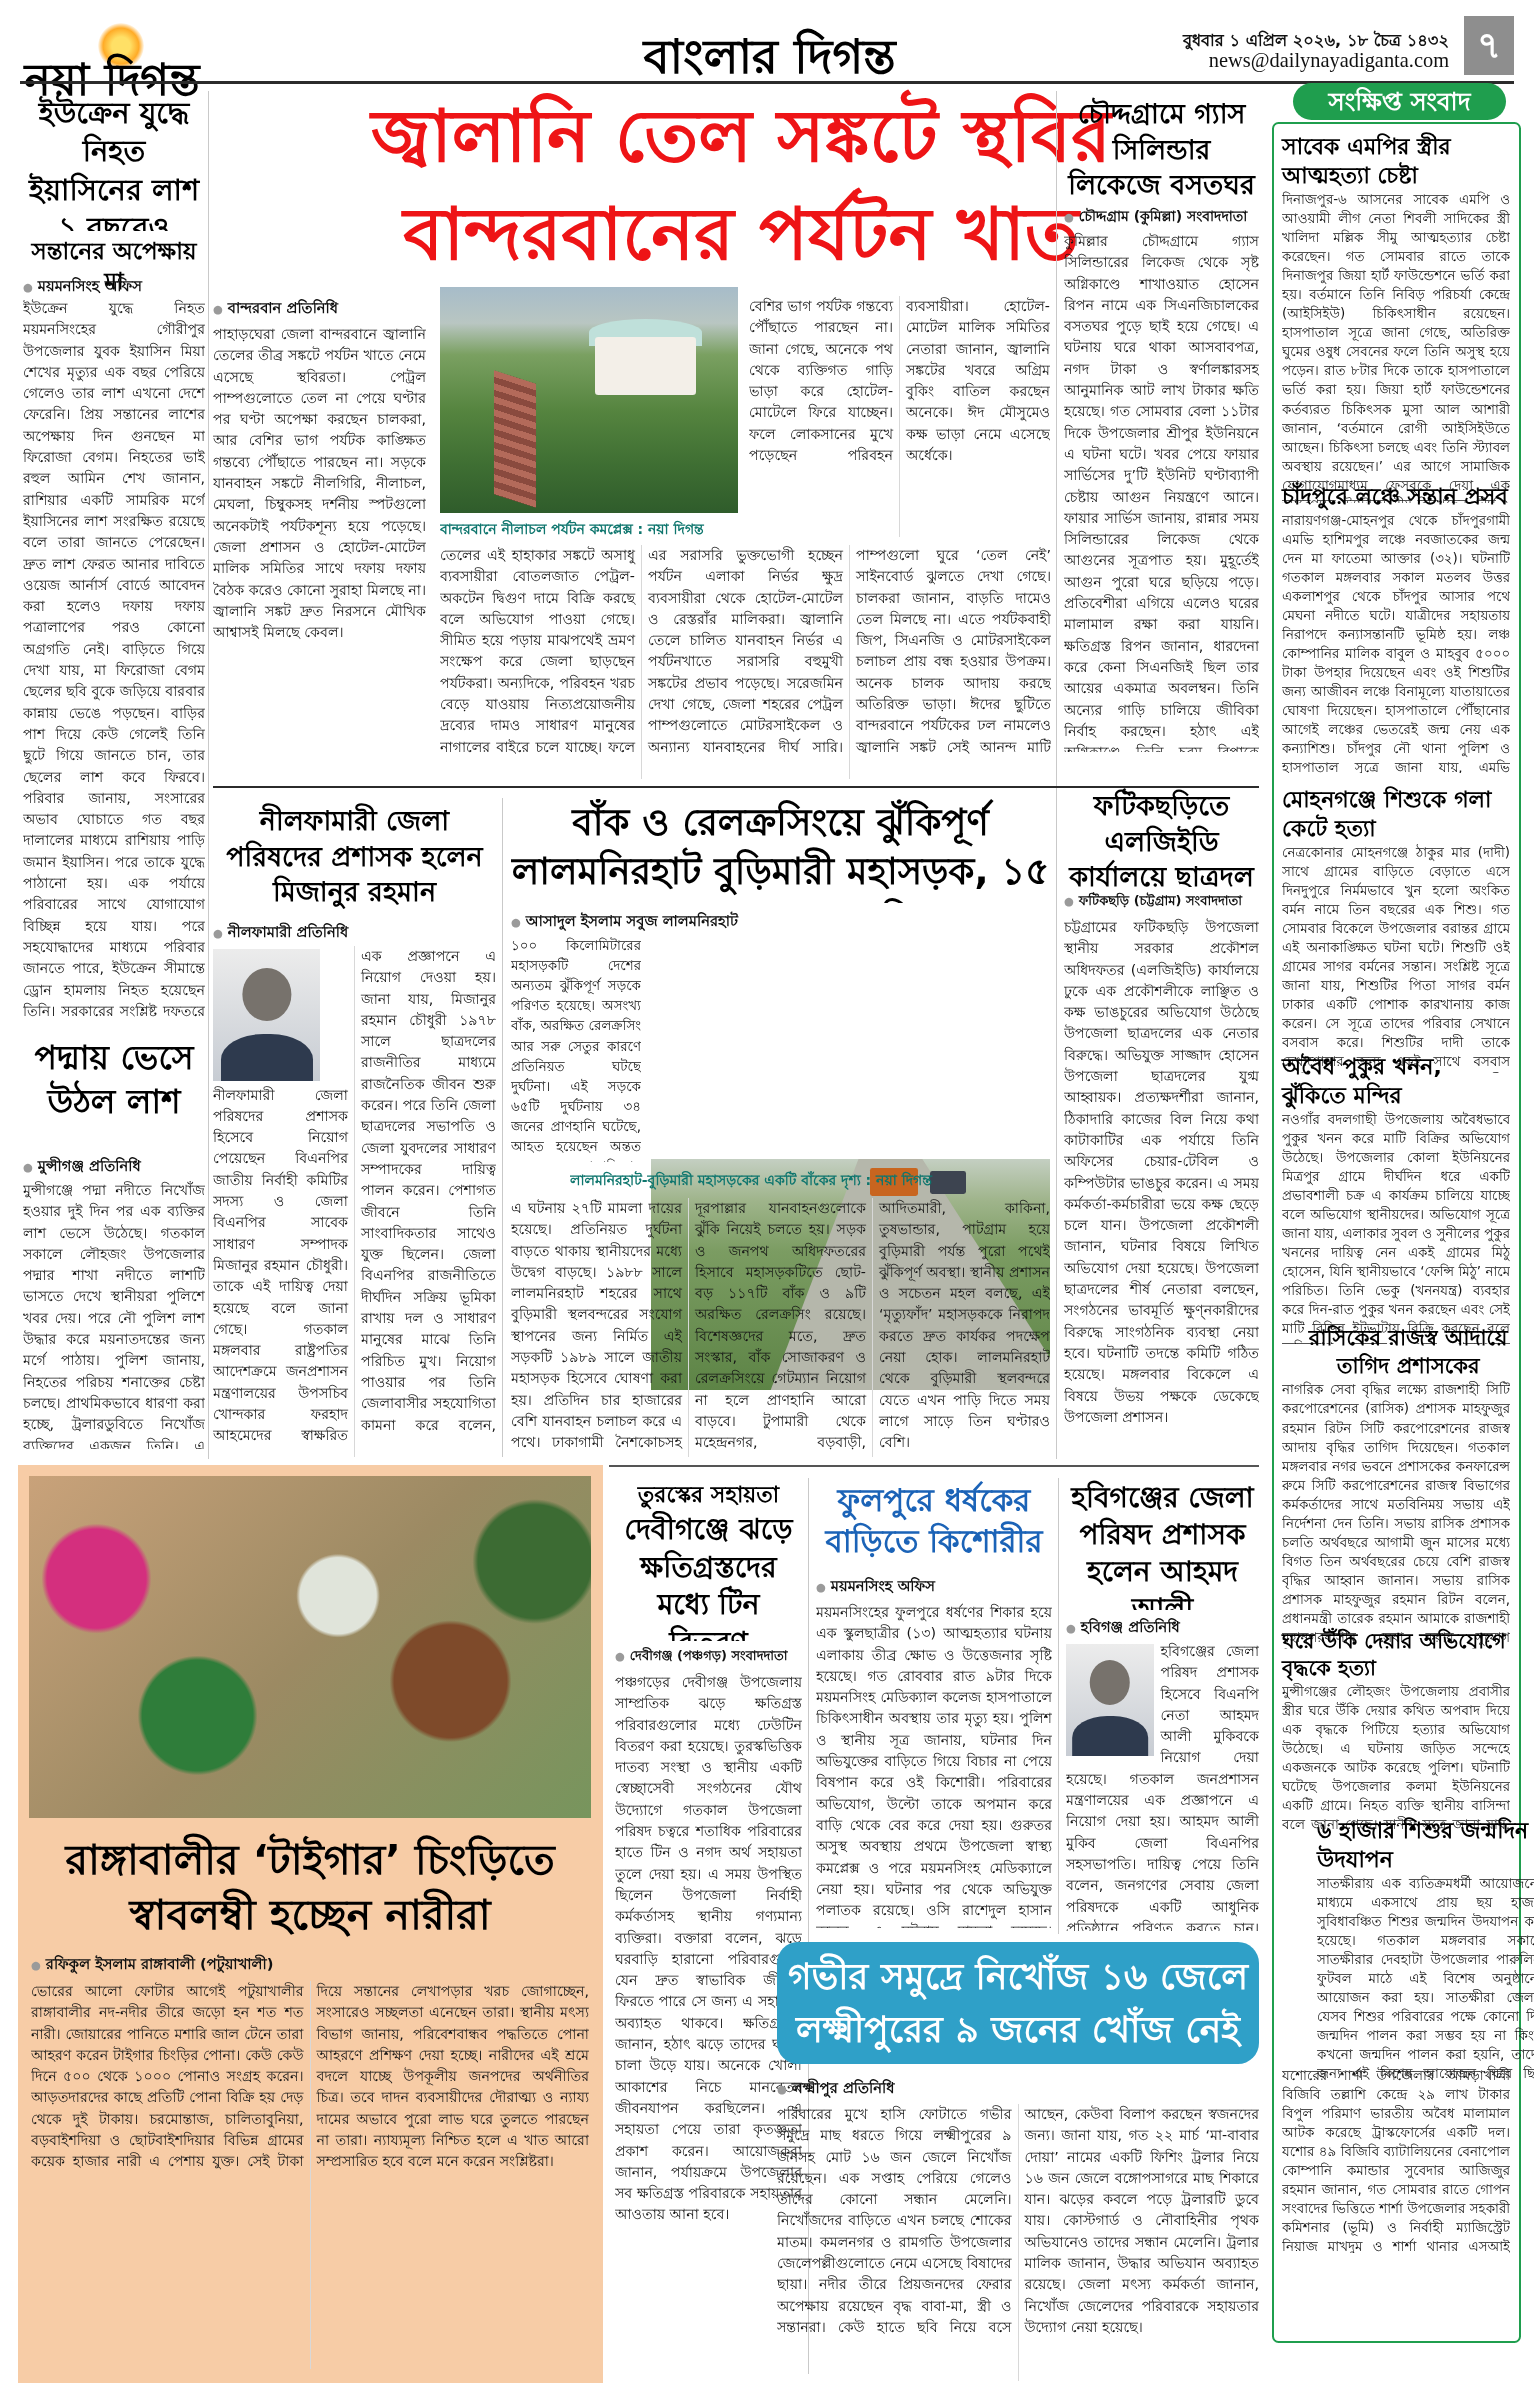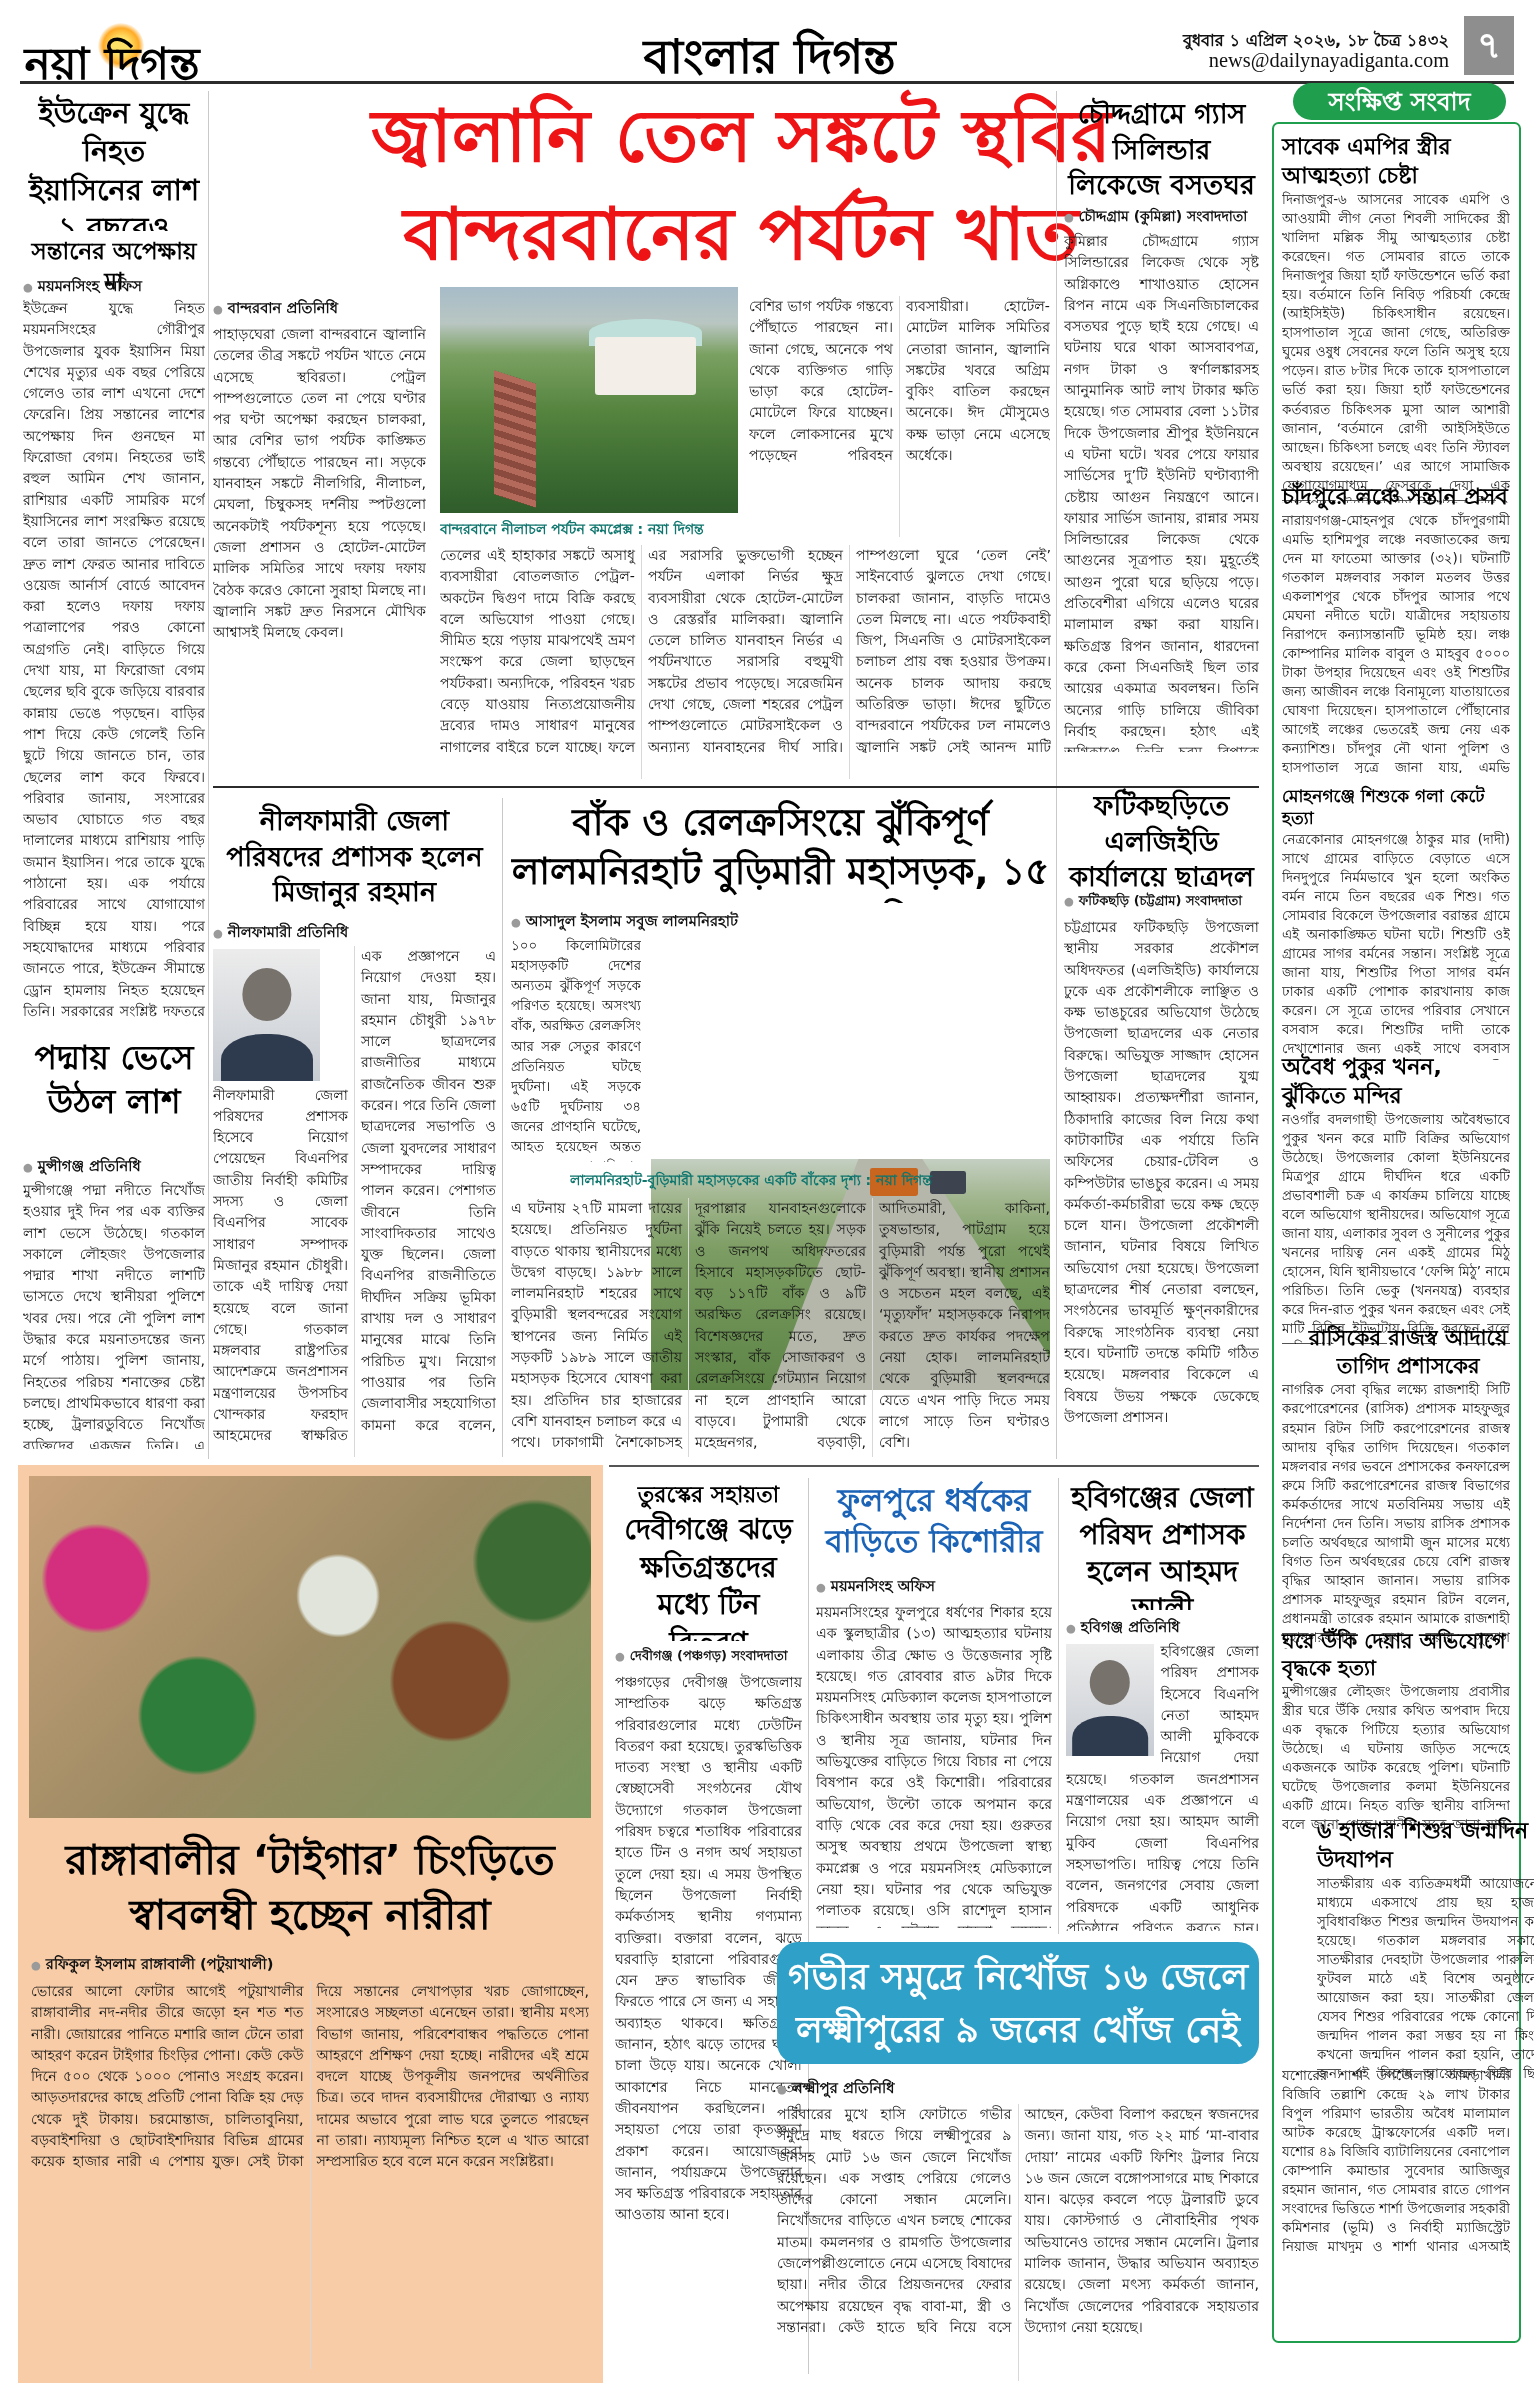--- a/index.html
+++ b/index.html
@@ -33,21 +33,21 @@
      linear-gradient(135deg,#c9a27a 0%,#9c8a63 50%,#77955d 100%);}
   .ph-portrait{background:linear-gradient(180deg,#ececec 0%,#c7ccd3 100%);position:relative;}
   .ph-portrait .head{position:absolute;left:50%;top:14%;width:46%;height:40%;transform:translateX(-50%);background:#77726c;border-radius:50%;}
   .ph-portrait .torso{position:absolute;left:50%;bottom:-6%;width:86%;height:42%;transform:translateX(-50%);background:#2e3a4e;border-radius:46% 46% 0 0;}
   .sun{background:radial-gradient(circle,#ffe066 28%,#ffab27 55%,rgba(255,171,39,0) 72%);border-radius:50%;}
 </style>
 </head>
 <body>
 
 <div class="abs sun" style="left:98px;top:23px;width:46px;height:46px;"></div>
-<div class="abs" style="left:24.4px;top:31px;width:269px;font-size:44px;font-weight:bold;color:#000;">নয়া দিগন্ত</div>
+<div class="abs" style="left:24.4px;top:47px;width:269px;font-size:44px;font-weight:bold;color:#000;">নয়া দিগন্ত</div>
 <div class="abs" style="left:521px;top:21px;width:497px;text-align:center;font-size:47px;font-weight:bold;color:#000;">বাংলার দিগন্ত</div>
 <div class="abs" style="left:1091px;top:28px;width:358px;text-align:right;font-size:16.3px;font-weight:bold;">বুধবার ১ এপ্রিল ২০২৬, ১৮ চৈত্র ১৪৩২</div>
 <div class="abs" style="left:1091px;top:49px;width:358px;text-align:right;font-size:20.4px;font-family:'Liberation Serif',serif;">news@dailynayadiganta.com</div>
 <div class="abs" style="left:1464px;top:16.3px;width:50px;height:59px;background:#8e8e8e;color:#fff;font-size:37px;font-weight:bold;text-align:center;line-height:59px;">৭</div>
 <div class="abs hrule" style="left:20.4px;top:81px;width:1494px;height:3.3px;"></div>
 
 <div class="abs hl" style="left:23px;top:94px;width:182px;height:137px;font-size:29px;overflow:hidden;">ইউক্রেন যুদ্ধে নিহত ইয়াসিনের লাশ ১ বছরেও ফেরেনি</div>
 <div class="abs hl" style="left:23px;top:236px;width:182px;height:33px;font-size:23px;">সন্তানের অপেক্ষায় মা</div>
 <div class="abs byline" style="left:23px;top:274px;width:182px;"><span class="dot">●</span><span>ময়মনসিংহ অফিস</span></div>
 <div class="abs body-txt" style="left:23px;top:298px;width:182px;height:723px;">ইউক্রেন যুদ্ধে নিহত ময়মনসিংহের গৌরীপুর উপজেলার যুবক ইয়াসিন মিয়া শেখের মৃত্যুর এক বছর পেরিয়ে গেলেও তার লাশ এখনো দেশে ফেরেনি। প্রিয় সন্তানের লাশের অপেক্ষায় দিন গুনছেন মা ফিরোজা বেগম। নিহতের ভাই রহুল আমিন শেখ জানান, রাশিয়ার একটি সামরিক মর্গে ইয়াসিনের লাশ সংরক্ষিত রয়েছে বলে তারা জানতে পেরেছেন। দ্রুত লাশ ফেরত আনার দাবিতে ওয়েজ আর্নার্স বোর্ডে আবেদন করা হলেও দফায় দফায় পত্রালাপের পরও কোনো অগ্রগতি নেই। বাড়িতে গিয়ে দেখা যায়, মা ফিরোজা বেগম ছেলের ছবি বুকে জড়িয়ে বারবার কান্নায় ভেঙে পড়ছেন। বাড়ির পাশ দিয়ে কেউ গেলেই তিনি ছুটে গিয়ে জানতে চান, তার ছেলের লাশ কবে ফিরবে। পরিবার জানায়, সংসারের অভাব ঘোচাতে গত বছর দালালের মাধ্যমে রাশিয়ায় পাড়ি জমান ইয়াসিন। পরে তাকে যুদ্ধে পাঠানো হয়। এক পর্যায়ে পরিবারের সাথে যোগাযোগ বিচ্ছিন্ন হয়ে যায়। পরে সহযোদ্ধাদের মাধ্যমে পরিবার জানতে পারে, ইউক্রেন সীমান্তে ড্রোন হামলায় নিহত হয়েছেন তিনি। সরকারের সংশ্লিষ্ট দফতরে ধরনা দিয়েও ফল মিলছে না বলে অভিযোগ পরিবারের।</div>
@@ -146,21 +146,21 @@
 <div class="abs" style="left:1272px;top:122px;width:249px;height:2221px;border:2.4px solid #1f9e4e;border-radius:6.5px;">
   <div style="position:absolute;left:8.1px;top:8.1px;width:228px;">
     <div class="hl" style="font-size:22px;text-align:left;">সাবেক এমপির স্ত্রীর আত্মহত্যা চেষ্টা</div>
     <div class="body-txt" style="height:313px;font-size:13.4px;line-height:1.42;"><span>দিনাজপুর-৬ আসনের সাবেক এমপি ও আওয়ামী লীগ নেতা শিবলী সাদিকের স্ত্রী খালিদা মল্লিক সীমু আত্মহত্যার চেষ্টা করেছেন। গত সোমবার রাতে তাকে দিনাজপুর জিয়া হার্ট ফাউন্ডেশনে ভর্তি করা হয়। বর্তমানে তিনি নিবিড় পরিচর্যা কেন্দ্রে (আইসিইউ) চিকিৎসাধীন রয়েছেন। হাসপাতাল সূত্রে জানা গেছে, অতিরিক্ত ঘুমের ওষুধ সেবনের ফলে তিনি অসুস্থ হয়ে পড়েন। রাত ৮টার দিকে তাকে হাসপাতালে ভর্তি করা হয়। জিয়া হার্ট ফাউন্ডেশনের কর্তব্যরত চিকিৎসক মুসা আল আশারী জানান, ‘বর্তমানে রোগী আইসিইউতে আছেন। চিকিৎসা চলছে এবং তিনি স্ট্যাবল অবস্থায় রয়েছেন।’ এর আগে সামাজিক যোগাযোগমাধ্যম ফেসবুকে দেয়া এক আবেগঘন স্ট্যাটাসে সীমু লিখেছেন, দীর্ঘ ৭ বছর ধরে চলা মানসিক চাপ ও নির্যাতন তিনি আর সহ্য করতে পারছেন না। তিনি বলেন, আমি যথেষ্ট স্ট্রং ছিলাম, আল্লাহর ওপর আমার ভরসা আছে; কিন্তু এখন বিশ্রামের প্রয়োজন। আমি খুব ক্লান্ত, শান্তিতে ঘুমাতে চাই। স্ট্যাটাসে তিনি স্বামী শিবলী সাদিকের বিরুদ্ধে বিভিন্ন অভিযোগ তোলেন এবং তার জীবনে ঘটে যাওয়া অন্যায়ের বিচার দাবি করেন। উল্লেখ্য, শিবলী সাদিক ২০১১ সালে কণ্ঠশিল্পী মৌসুমী আক্তার সালমাকে বিয়ে করেন। পারিবারিক দ্বন্দ্বের জেরে ২০১৬ সালে তাদের বিবাহ বিচ্ছেদ হয়। পরে ২০১৯ সালে তিনি সীমুর সাথে বিবাহ বন্ধনে আবদ্ধ হন। জুলাই অভ্যুত্থানের পর থেকে শিবলী সাদিক আত্মগোপনে রয়েছেন বলে জানা গেছে।</span> </div>
   </div>
   <div style="position:absolute;left:8.1px;top:358px;width:228px;">
     <div class="hl" style="font-size:22px;text-align:left;">চাঁদপুরে লঞ্চে সন্তান প্রসব</div>
     <div class="body-txt" style="height:262px;font-size:13.4px;line-height:1.42;"><span>নারায়ণগঞ্জ-মোহনপুর থেকে চাঁদপুরগামী এমভি হাশিমপুর লঞ্চে নবজাতকের জন্ম দেন মা ফাতেমা আক্তার (৩২)। ঘটনাটি গতকাল মঙ্গলবার সকাল মতলব উত্তর একলাশপুর থেকে চাঁদপুর আসার পথে মেঘনা নদীতে ঘটে। যাত্রীদের সহায়তায় নিরাপদে কন্যাসন্তানটি ভূমিষ্ঠ হয়। লঞ্চ কোম্পানির মালিক বাবুল ও মাহবুব ৫০০০ টাকা উপহার দিয়েছেন এবং ওই শিশুটির জন্য আজীবন লঞ্চে বিনামূল্যে যাতায়াতের ঘোষণা দিয়েছেন। হাসপাতালে পৌঁছানোর আগেই লঞ্চের ভেতরেই জন্ম নেয় এক কন্যাশিশু। চাঁদপুর নৌ থানা পুলিশ ও হাসপাতাল সূত্রে জানা যায়, এমভি হাশিমপুর লঞ্চটি নারায়ণগঞ্জ থেকে ছেড়ে এসে মোহনপুরের একলাশপুর ঘাটে ভিড়ে। ওই সময় মতলব উত্তরের জহিরাবাদ ইউনিয়নের মেঘনার পশ্চিমপাড় চিরারচর গ্রামের জনৈক আল আমিন প্রধানিয়ার স্ত্রী ফাতেমা বেগম প্রসব বেদনা নিয়ে চিকিৎসার জন্য চাঁদপুর হাসপাতালে আসার জন্য ওই লঞ্চে ওঠে। সকাল ১০টার দিকে লঞ্চটি চাঁদপুরের কাছাকাছি পৌঁছাতেই ওই লঞ্চের নিচতলার সিটের একটি চেয়ারে বসে থাকা ফাতেমা আক্তারের প্রসব ব্যথা উঠলে লঞ্চের মহিলা যাত্রীদের সহায়তায় সেখানেই কন্যা সন্তান প্রসব করে।</span> </div>
   </div>
   <div style="position:absolute;left:8.1px;top:661px;width:228px;">
-    <div class="hl" style="font-size:17px;text-align:left;">মোহনগঞ্জে শিশুকে গলা কেটে হত্যা</div>
+    <div class="hl" style="font-size:22px;text-align:left;">মোহনগঞ্জে শিশুকে গলা কেটে হত্যা</div>
     <div class="body-txt" style="height:230px;font-size:13.4px;line-height:1.42;"><span>নেত্রকোনার মোহনগঞ্জে ঠাকুর মার (দাদী) সাথে গ্রামের বাড়িতে বেড়াতে এসে দিনদুপুরে নির্মমভাবে খুন হলো অংকিত বর্মন নামে তিন বছরের এক শিশু। গত সোমবার বিকেলে উপজেলার বরান্তর গ্রামে এই অনাকাঙ্ক্ষিত ঘটনা ঘটে। শিশুটি ওই গ্রামের সাগর বর্মনের সন্তান। সংশ্লিষ্ট সূত্রে জানা যায়, শিশুটির পিতা সাগর বর্মন ঢাকার একটি পোশাক কারখানায় কাজ করেন। সে সূত্রে তাদের পরিবার সেখানে বসবাস করে। শিশুটির দাদী তাকে দেখাশোনার জন্য একই সাথে বসবাস করছিলেন। সপ্তাহ খানেক আগে দাদীর সাথে নাতনী অংকিত গ্রামের বাড়িতে বেড়াতে আসে। সোমবার দুপুরে নাতনীকে বাড়িতে রেখে পাশের গ্রামে যান দাদী। এ সময় শিশু অংকিত বাড়ির উঠানে অন্য শিশুদের সাথে খেলা করছিল। কয়েক ঘণ্টা পর বাড়িতে ফিরে এসে নাতনীকে দেখতে না পেয়ে খোঁজতে শুরু করেন দাদী। একপর্যায়ে পাশের বাড়ির আত্মীয় সুকুমার বর্মনের ঘরের ছানায় শিশু অংকিতের রক্তাক্ত লাশের সন্ধান পাওয়া যায়।</span> </div>
   </div>
   <div style="position:absolute;left:8.1px;top:928px;width:228px;">
     <div class="hl" style="font-size:22px;text-align:left;">অবৈধ পুকুর খনন, ঝুঁকিতে মন্দির</div>
     <div class="body-txt" style="height:234px;font-size:13.4px;line-height:1.42;"><span>নওগাঁর বদলগাছী উপজেলায় অবৈধভাবে পুকুর খনন করে মাটি বিক্রির অভিযোগ উঠেছে। উপজেলার কোলা ইউনিয়নের মিত্রপুর গ্রামে দীর্ঘদিন ধরে একটি প্রভাবশালী চক্র এ কার্যক্রম চালিয়ে যাচ্ছে বলে অভিযোগ স্থানীয়দের। অভিযোগ সূত্রে জানা যায়, এলাকার সুবল ও সুনীলের পুকুর খননের দায়িত্ব নেন একই গ্রামের মিঠু হোসেন, যিনি স্থানীয়ভাবে ‘ফেন্সি মিঠু’ নামে পরিচিত। তিনি ভেকু (খননযন্ত্র) ব্যবহার করে দিন-রাত পুকুর খনন করছেন এবং সেই মাটি বিভিন্ন ইটভাটায় বিক্রি করছেন বলে অভিযোগ রয়েছে। এতে পুকুরপাড়ে অবস্থিত একটি কালী মন্দির মারাত্মক ঝুঁকির মুখে পড়েছে। স্থানীয়দের আশঙ্কা, যেকোনো সময় পাড় ধসে মন্দিরটি ক্ষতিগ্রস্ত হতে পারে। এলাকাবাসী জানান, এ বিষয়ে প্রতিবাদ করলে তাদের হুমকি-ধমকি দেয়া হয়। ফলে অনেকেই ভয়ে প্রকাশ্যে কিছু বলতে পারছেন না। বদলগাছী উপজেলার নির্বাহী কর্মকর্তা ইসরাত জাহান ছনির সাথে মোবাইল ফোনে যোগাযোগের চেষ্টা করা হলেও বক্তব্য পাওয়া যায়নি।</span> </div>
   </div>
   <div style="position:absolute;left:8.1px;top:1201px;width:228px;">
     <div class="hl" style="font-size:21px;text-align:center;margin-left:24px;">রাসিকের রাজস্ব আদায়ে তাগিদ প্রশাসকের</div>
     <div class="body-txt" style="height:269px;font-size:13.4px;line-height:1.42;"><span>নাগরিক সেবা বৃদ্ধির লক্ষ্যে রাজশাহী সিটি করপোরেশনের (রাসিক) প্রশাসক মাহফুজুর রহমান রিটন সিটি করপোরেশনের রাজস্ব আদায় বৃদ্ধির তাগিদ দিয়েছেন। গতকাল মঙ্গলবার নগর ভবনে প্রশাসকের কনফারেন্স রুমে সিটি করপোরেশনের রাজস্ব বিভাগের কর্মকর্তাদের সাথে মতবিনিময় সভায় এই নির্দেশনা দেন তিনি। সভায় রাসিক প্রশাসক চলতি অর্থবছরে আগামী জুন মাসের মধ্যে বিগত তিন অর্থবছরের চেয়ে বেশি রাজস্ব বৃদ্ধির আহ্বান জানান। সভায় রাসিক প্রশাসক মাহফুজুর রহমান রিটন বলেন, প্রধানমন্ত্রী তারেক রহমান আমাকে রাজশাহী মহানগরবাসীর সেবা করার সুযোগ দিয়েছেন। আমরা যথাযথভাবে নাগরিকদের সেবা করতে চাই। যেসব খাতে সিটি করপোরেশন রাজস্ব বঞ্চিত হচ্ছে, সেসব খাত চিহ্নিত করে যথাযথ ব্যবস্থা গ্রহণ করতে হবে। সভায় রাসিকের প্রধান নির্বাহী কর্মকর্তা রেজাউল করিম, প্রধান রাজস্ব কর্মকর্তা আবু সালেহ মো: নূর-ঈ সাঈদ, রাজস্ব কর্মকর্তা আনোয়ার হোসেন খোকন, ট্যাক্সেশন কর্মকর্তা (বাজার) বাবুল বাশার মো: তাজউদ্দীন, ট্যাকসেশন কর্মকর্তা (কর) মো: মহিউদ্দীনসহ রাজস্ব বিভাগের সংশ্লিষ্ট কর্মকর্তারা উপস্থিত ছিলেন।</span> </div>
   </div>

